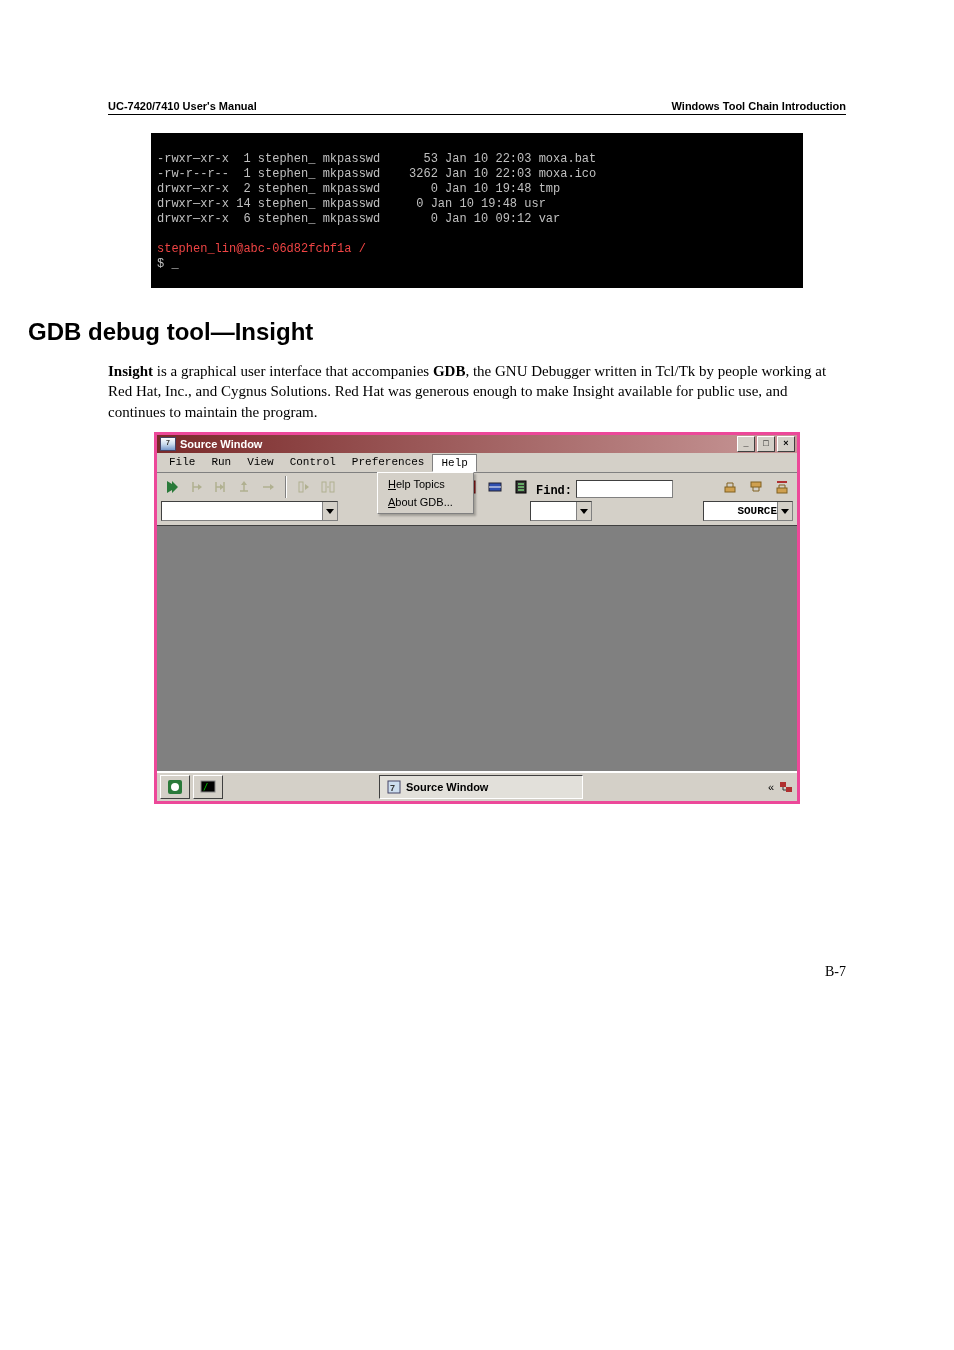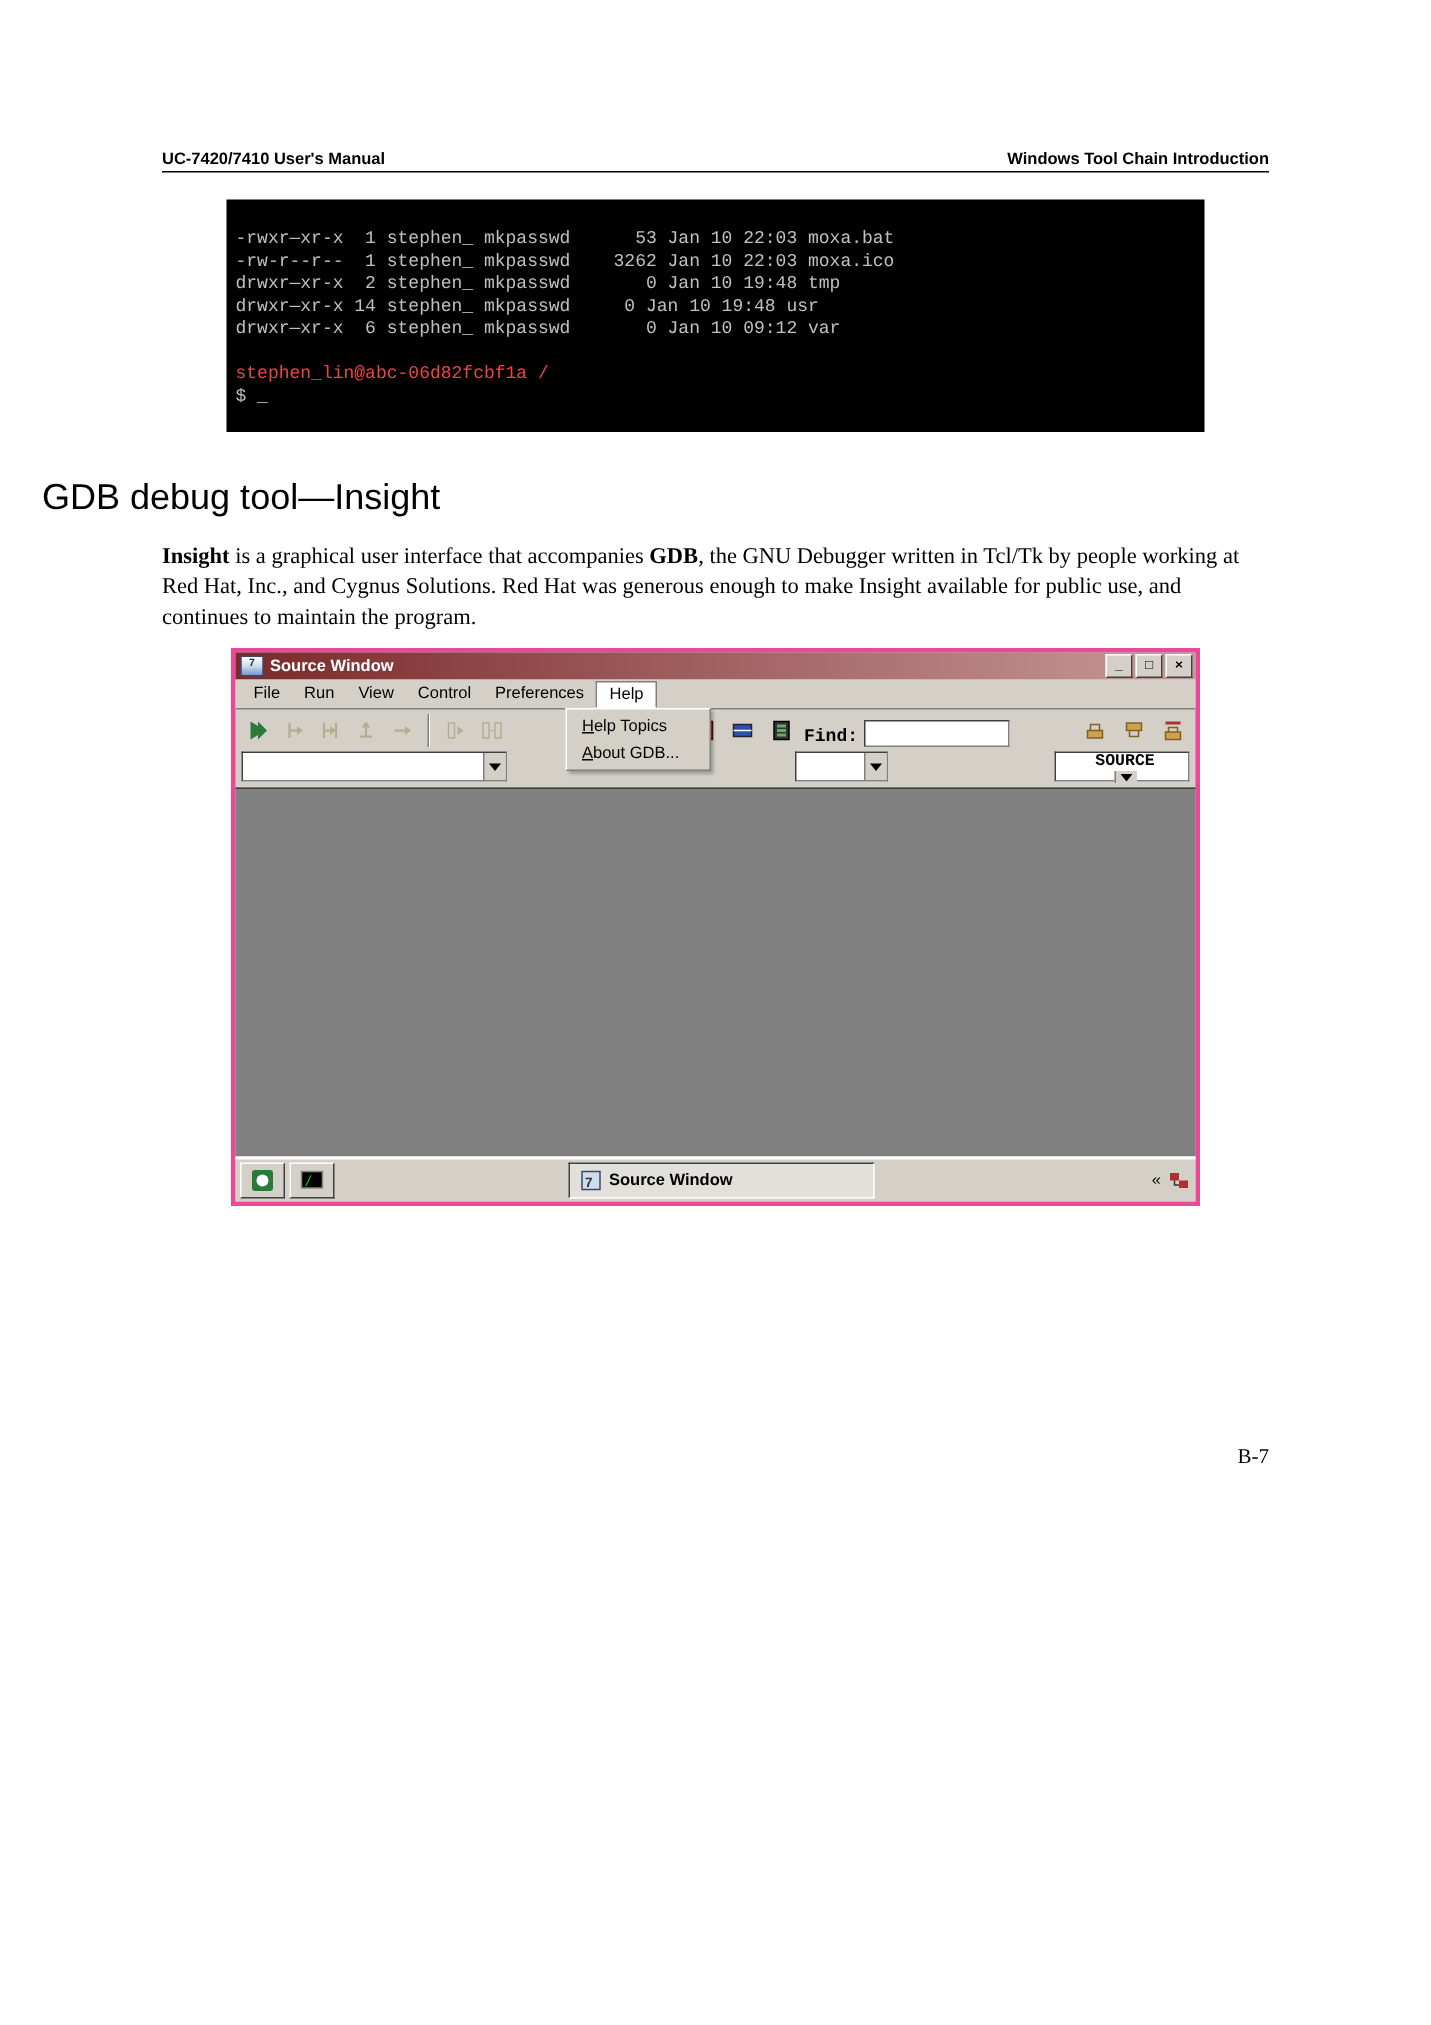--- a/index.html
+++ b/index.html
@@ -30,21 +30,21 @@
     line-height: 1.25;
     padding: 4px 6px 16px 6px;
     white-space: pre;
     margin: 0 auto 30px auto;
     width: 640px;
   }
   .terminal .prompt { color: #ef4444; }
   h2.section {
     font-family: Arial, sans-serif;
     font-size: 24px;
-    font-weight: normal;
+    font-weight: bold;
     margin: 0 0 12px -80px;
   }
   .body-text {
     font-size: 15px;
     line-height: 1.35;
     margin-bottom: 10px;
   }
   .body-text a { color: #0000cc; text-decoration: underline; }
   .app-wrap {
     margin: 10px auto 0 auto;
@@ -82,20 +82,21 @@
   }
   .menubar {
     display: flex;
     background: #d4d0c8;
     border-bottom: 1px solid #808080;
     padding: 1px 4px;
     gap: 0;
   }
   .menuitem {
     padding: 2px 8px;
+    font-family: Liberation Mono, monospace;
   }
   .menuitem.open {
     background: #fff;
     border: 1px solid #808080;
     border-bottom: 1px solid #fff;
     position: relative;
     z-index: 2;
     margin-bottom: -1px;
   }
   .toolbar-area {
@@ -367,21 +368,21 @@
       </div>
       <div style="width:180px;"></div>
       <div class="combo" style="width:60px;">
         <div class="arrow">
             <svg width="8" height="8">
               <polygon points="0,2 8,2 4,7" fill="#000"></polygon>
             </svg>
           </div>
       </div>
       <div style="flex:1"></div>
-      <div class="combo" style="width:84px; justify-content:space-between; padding-left:4px;flex-direction:column;">
+      <div class="combo" style="width:84px; padding-left:4px;">
         <span style="font-family:'Courier New',monospace; font-weight:bold; font-size:11px;">SOURCE</span>
         <div class="arrow">
             <svg width="8" height="8">
               <polygon points="0,2 8,2 4,7" fill="#000"></polygon>
             </svg>
           </div>
       </div>
     </div>
 
     <div class="content-area"></div>

